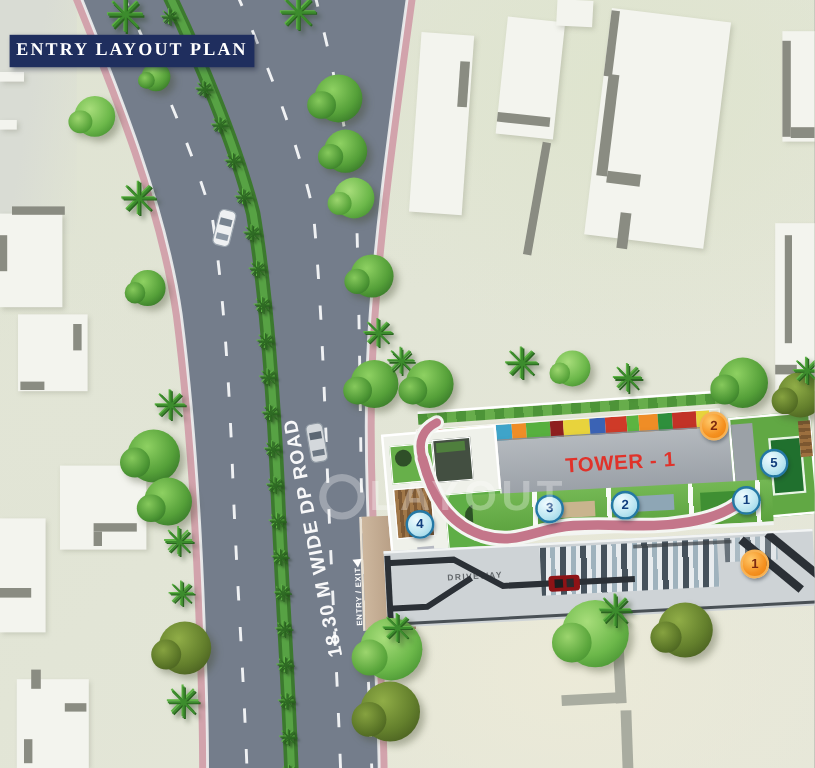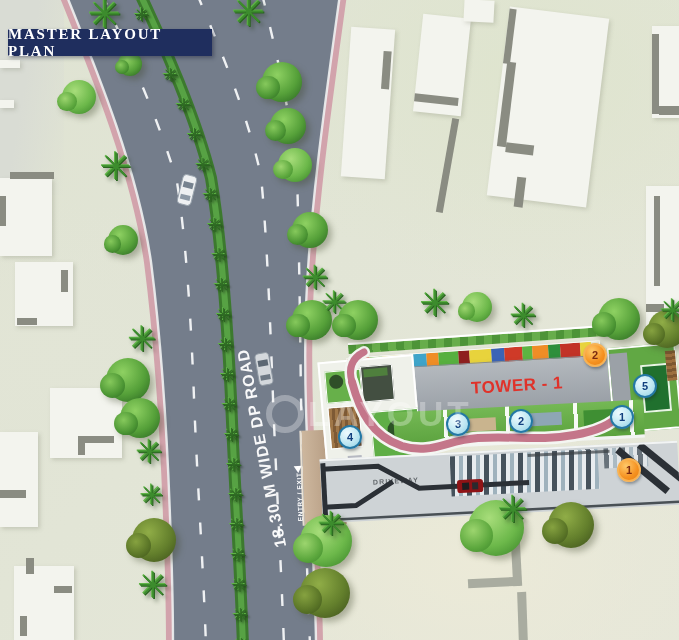--- a/index.html
+++ b/index.html
@@ -338,15 +338,15 @@
   <div class="roadname">18.30 M WIDE DP ROAD</div>
   <div class="entryexit">ENTRY / EXIT</div>
   <div class="entry-arrow"></div>
 
   <div id="wm">
     <span class="ring"></span>
     <span>LAYOUT</span>
   </div>
 
   <div id="banner">
-    <span>MASTER LAYOUT PLAN</span>
+    <span>ENTRY LAYOUT PLAN</span>
   </div>
 </div>
 
 </body></html>

